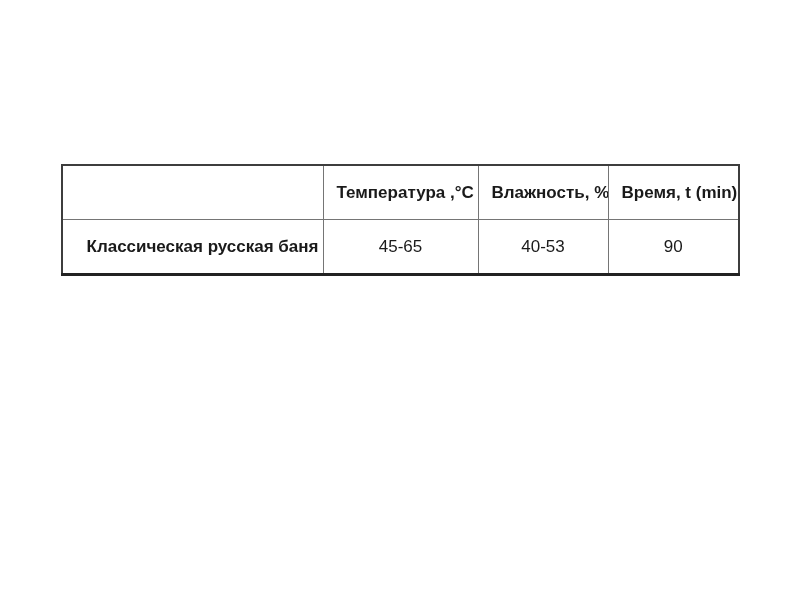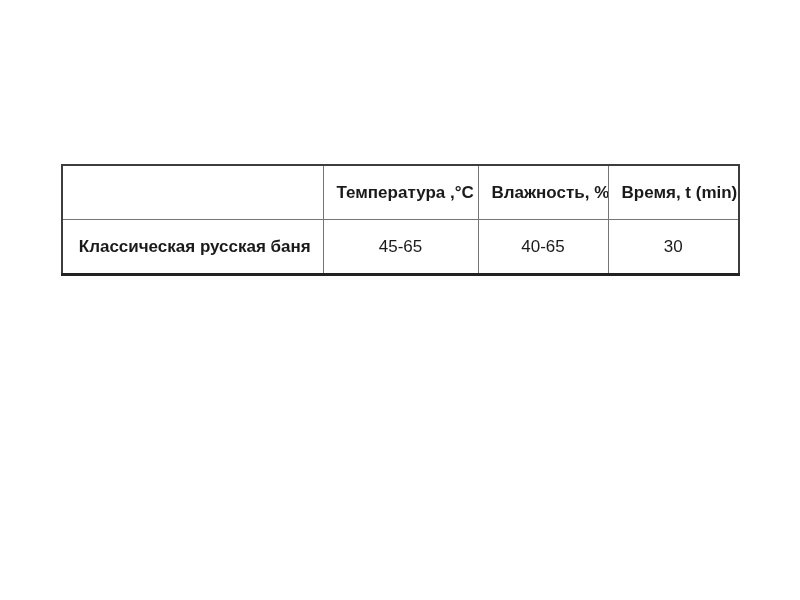--- a/index.html
+++ b/index.html
@@ -41,21 +41,21 @@
   }
   .bath-table thead th {
     font-size: 17px;
     font-weight: bold;
     text-align: left;
     padding: 0 13px;
   }
   .bath-table th.row-label {
     font-size: 17px;
     font-weight: bold;
-    text-align: center;
+    text-align: right;
     padding: 0 4px 0 8px;
   }
   .bath-table td.value {
     font-size: 17px;
     font-weight: normal;
     text-align: center;
     padding: 0 4px;
   }
 </style>
 </head>
@@ -74,18 +74,18 @@
         <th></th>
         <th>Температура ,°C</th>
         <th>Влажность, %</th>
         <th>Время, t (min)</th>
       </tr>
     </thead>
     <tbody>
         <tr>
           <th class="row-label">Классическая русская баня</th>
           <td class="value">45-65</td>
-          <td class="value">40-65</td>
-          <td class="value">30</td>
+          <td class="value">40-53</td>
+          <td class="value">90</td>
         </tr>
       </tbody>
   </table>
 </div>
 
 </body></html>

